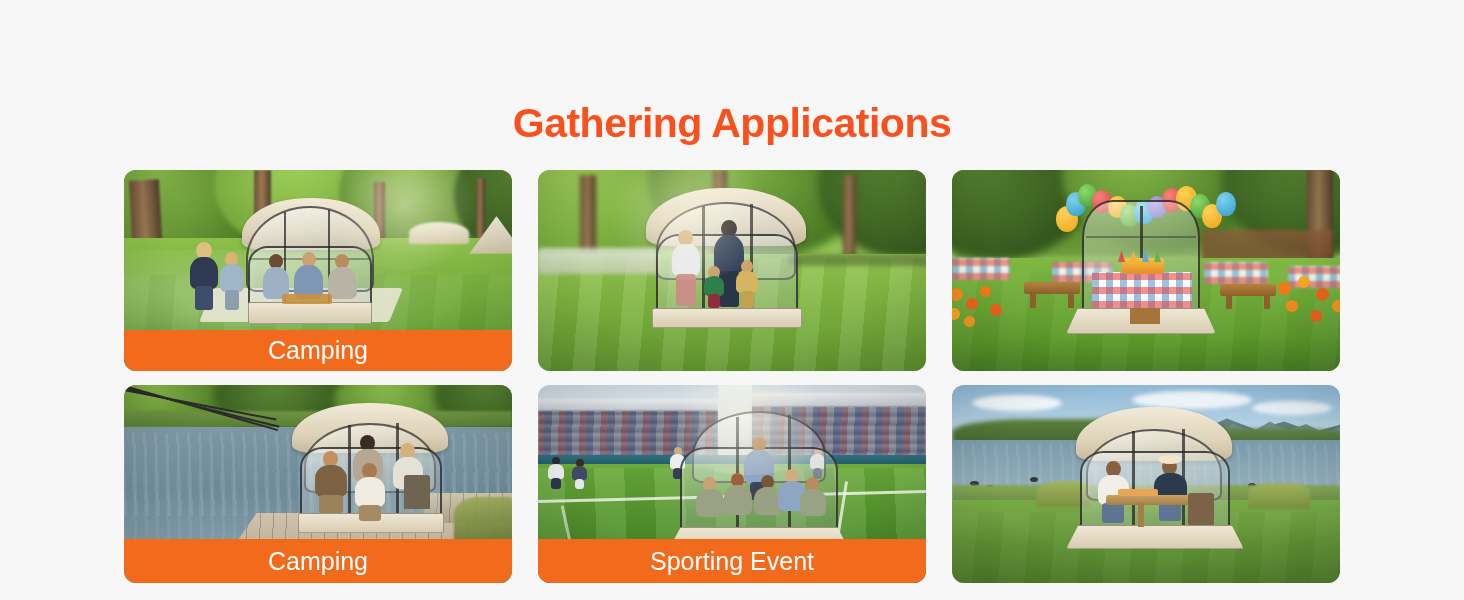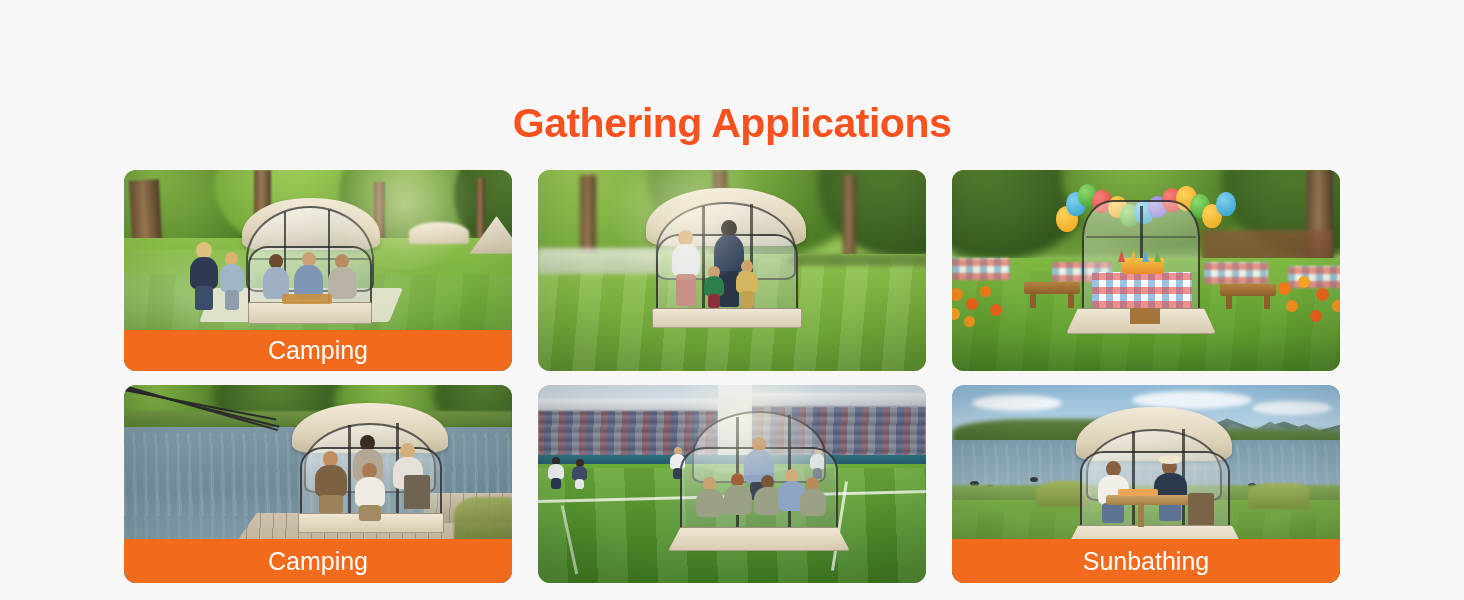--- a/index.html
+++ b/index.html
@@ -531,20 +531,21 @@
             <div class="p-body" style="left:0px;top:12px;width:28px;height:30px;background:#8fa5c4;"></div>
           </div>
           <div class="person" style="left:126px;top:66px;width:26px;height:46px;">
             <div class="p-head" style="left:6px;top:0;width:13px;height:14px;background:#b98a5c;"></div>
             <div class="p-body" style="left:0px;top:12px;width:26px;height:27px;background:#9ba184;"></div>
           </div>
         </div>
         <div class="sunglow" style="left:120px;top:-20px;width:180px;height:110px;opacity:0.6;"></div>
         <div class="vignette"></div>
       </div>
+      <div class="card-label tall">Sporting Event</div>
     </div>
 
     <div class="card">
       <div class="card-scene">
         <div class="layer" style="inset:0 0 70% 0;background:linear-gradient(#8fb9d6,#c6dce9);"></div>
 
         <div class="layer blur-m" style="left:20px;top:10px;width:90px;height:16px;background:rgba(255,255,255,0.85);border-radius:50%;"></div>
         <div class="layer blur-m" style="left:180px;top:6px;width:120px;height:18px;background:rgba(255,255,255,0.8);border-radius:50%;"></div>
         <div class="layer blur-m" style="left:300px;top:16px;width:80px;height:14px;background:rgba(255,255,255,0.75);border-radius:50%;"></div>
 
@@ -589,17 +590,16 @@
             <div class="p-legs" style="left:5px;top:46px;width:22px;height:20px;background:#5d7593;"></div>
           </div>
 
           <div class="layer table-top" style="left:36px;top:88px;width:84px;height:10px;background:linear-gradient(#c9a264,#a47f45);"></div>
           <div class="layer" style="left:48px;top:82px;width:40px;height:7px;background:#e8a555;border-radius:2px;"></div>
           <div class="layer" style="left:68px;top:96px;width:6px;height:24px;background:#a47f45;"></div>
           <div class="chair" style="position:absolute;left:118px;top:86px;width:26px;height:32px;background:#7a6347;"></div>
         </div>
         <div class="vignette"></div>
       </div>
-      <div class="card-label tall">Sunbathing</div>
     </div>
 
   </div>
 </div>
 
 </body></html>

